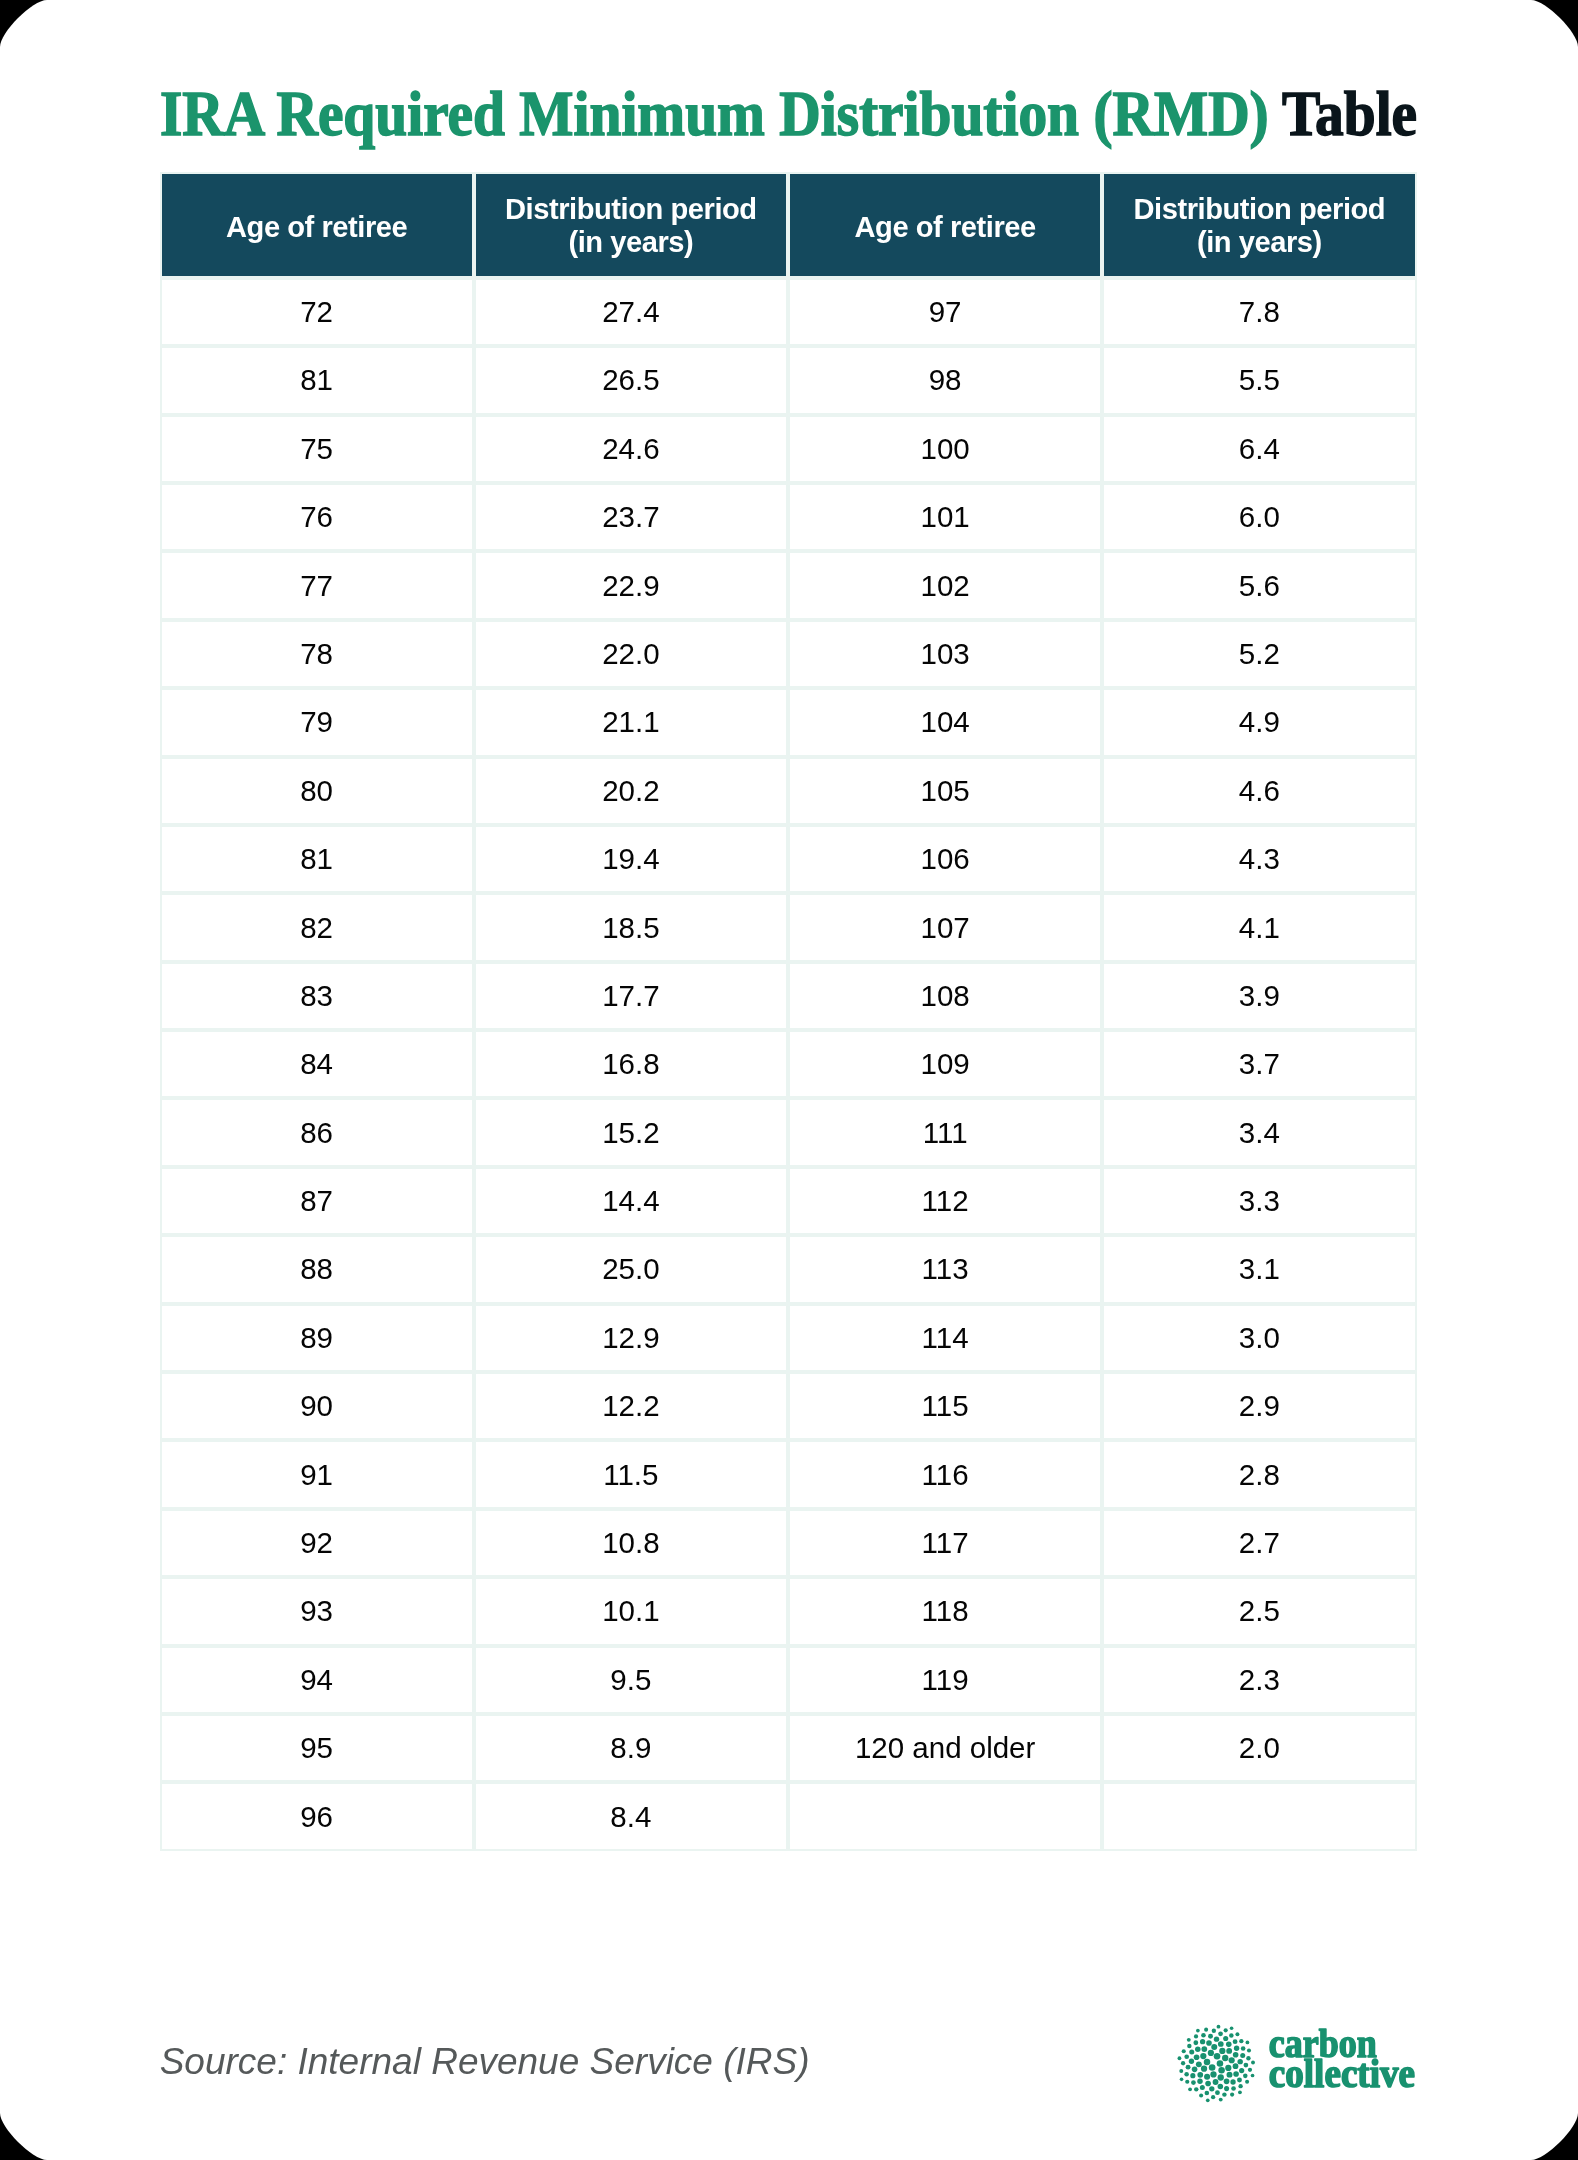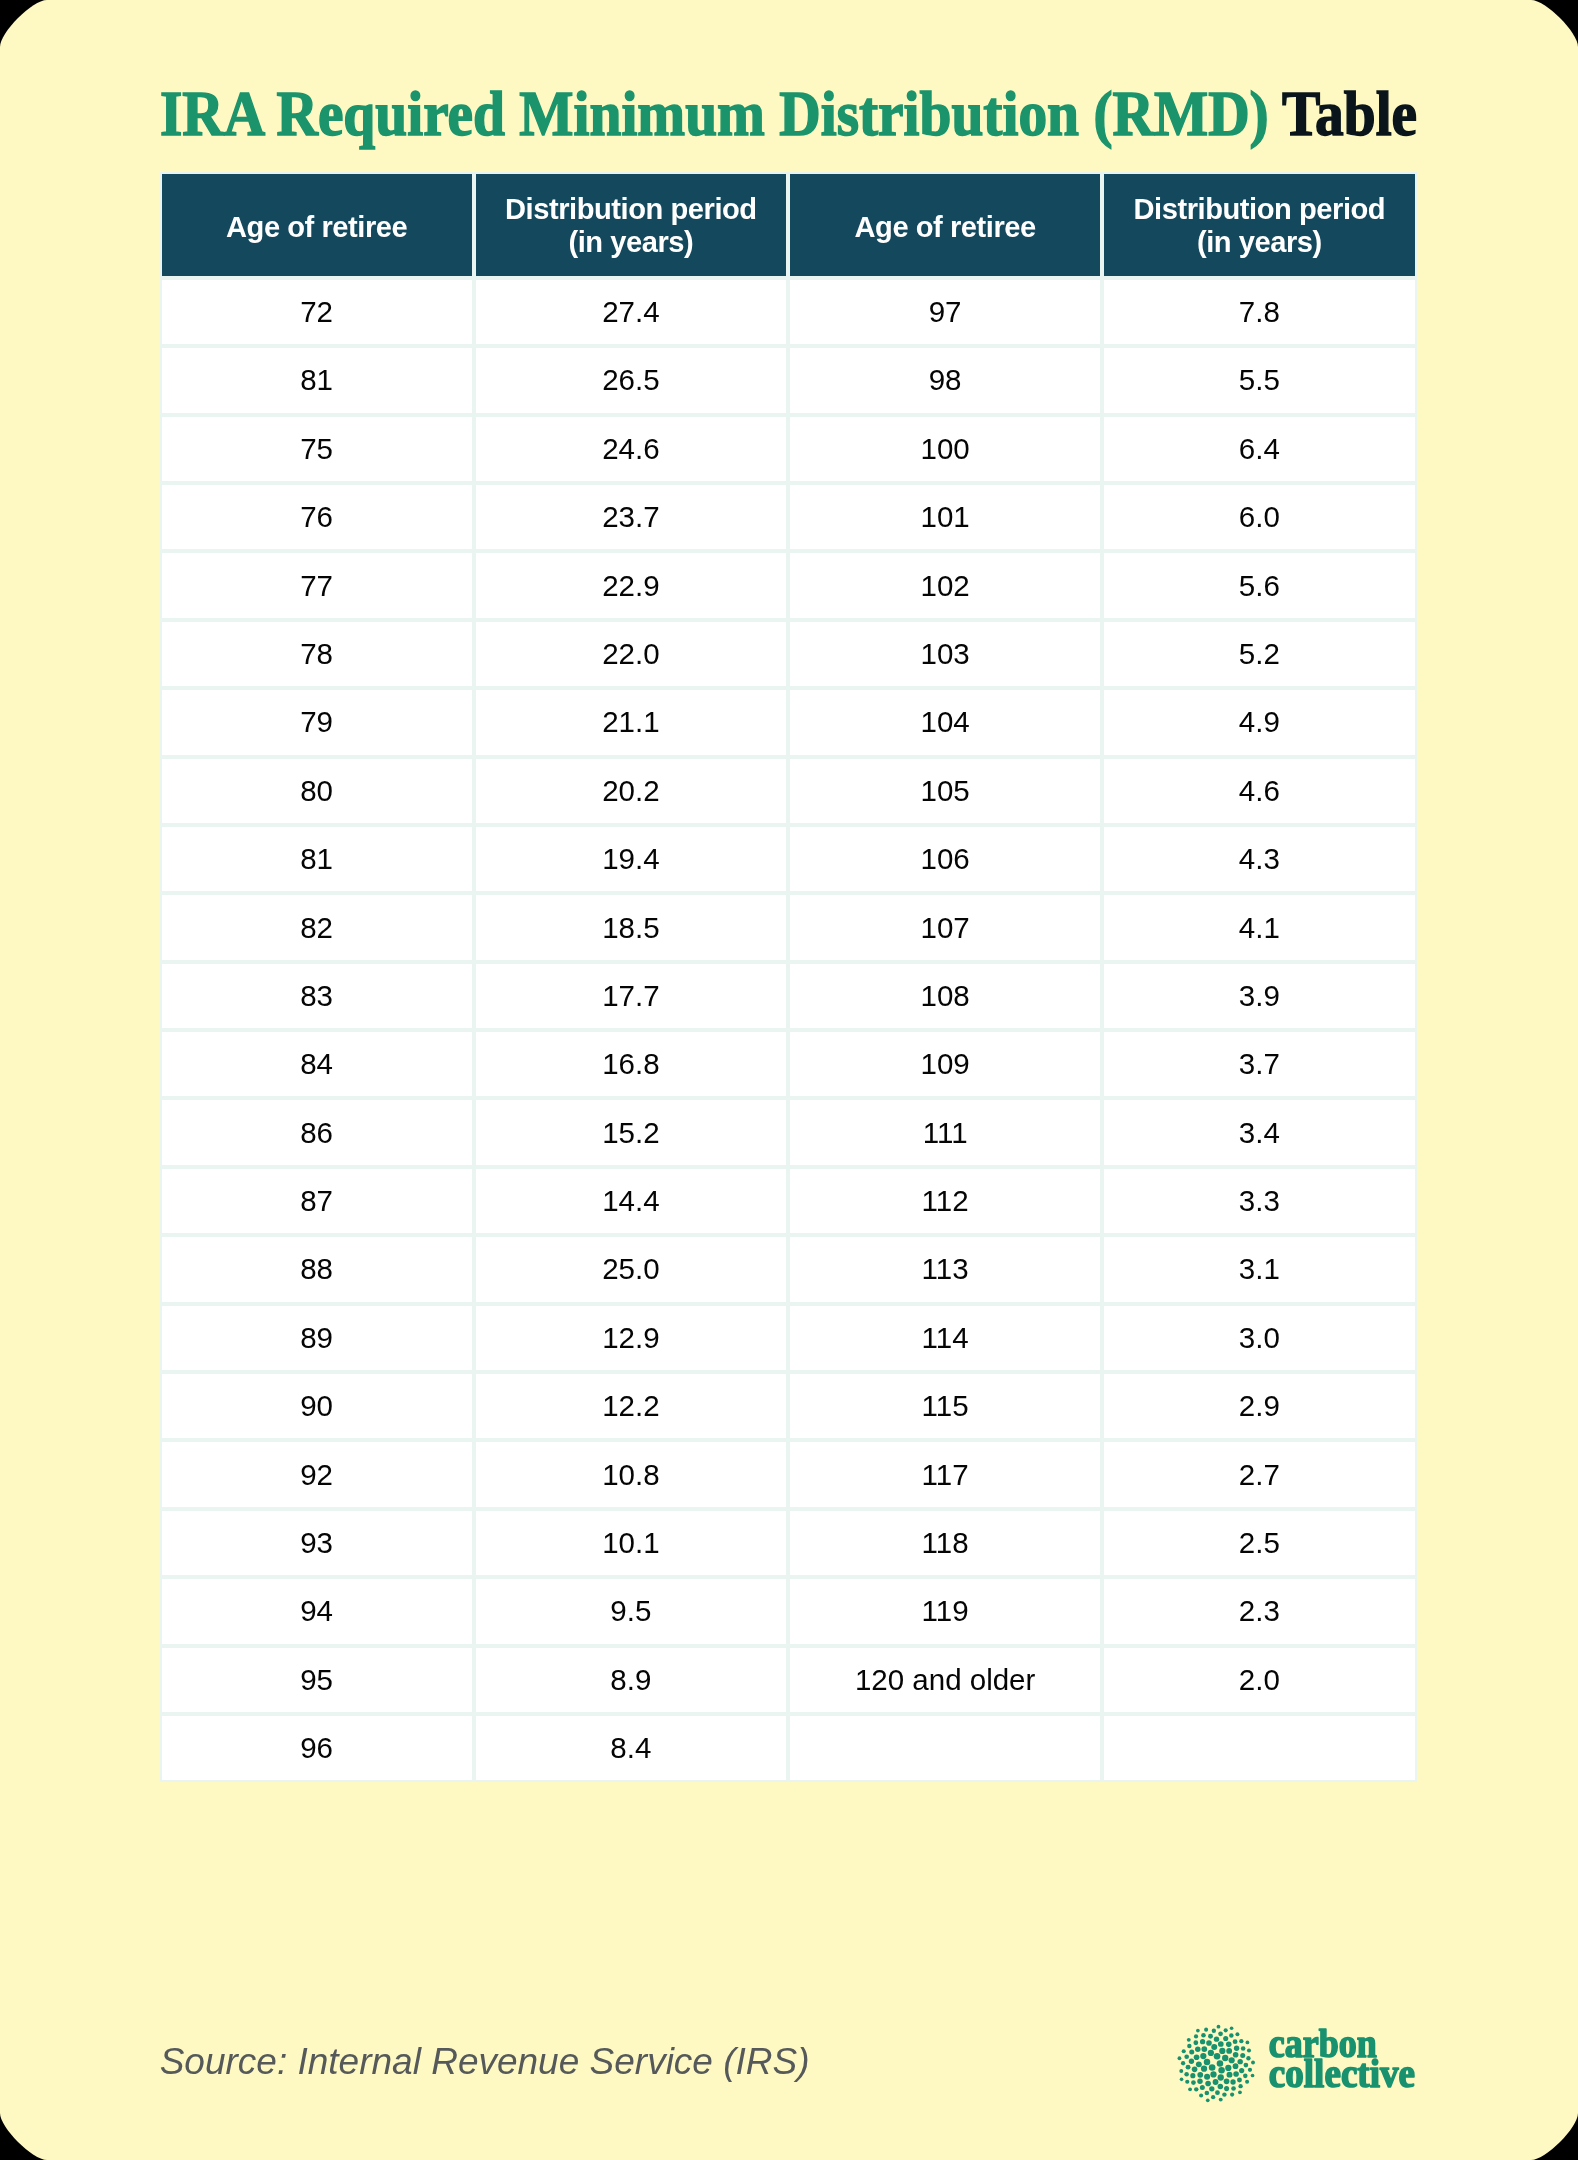--- a/index.html
+++ b/index.html
@@ -1,21 +1,21 @@
 <!DOCTYPE html>
 <html><head>
 <meta charset="utf-8">
 <title>IRA Required Minimum Distribution (RMD) Table</title>
 <style>
   html,body{margin:0;padding:0;background:#000;}
   body{width:1578px;height:2160px;overflow:hidden;
        font-family:"Liberation Sans", sans-serif;
        -webkit-font-smoothing:antialiased;}
   #page{position:absolute;left:0;top:0;width:1578px;height:2160px;filter:blur(0px);
-        background:#fef9c3;overflow:hidden;
+        background:#ffffff;overflow:hidden;
         clip-path:path("M 0 47.0 C 0 32.33 32.33 0 47.0 0 L 1531.0 0 C 1545.67 0 1578.0 32.33 1578.0 47.0 L 1578.0 2113.0 C 1578.0 2127.67 1545.67 2160.0 1531.0 2160.0 L 47.0 2160.0 C 32.33 2160.0 0 2127.67 0 2113.0 Z");}
 
   
   #title{position:absolute;left:159.5px;top:82.9px;
          font-family:"Liberation Serif", serif;font-weight:700;
          font-size:62.4px;line-height:1;
          transform:scaleX(0.92);transform-origin:0 0;
          -webkit-text-stroke:1.5px currentColor;
          color:#1b946c;white-space:nowrap;}
   #title .dark{color:#0a151b;}
@@ -156,20 +156,26 @@
           <td>89</td>
           <td>12.9</td>
           <td>114</td>
           <td>3.0</td>
         </tr>
         <tr>
           <td>90</td>
           <td>12.2</td>
           <td>115</td>
           <td>2.9</td>
+        </tr>
+        <tr>
+          <td>91</td>
+          <td>11.5</td>
+          <td>116</td>
+          <td>2.8</td>
         </tr>
         <tr>
           <td>92</td>
           <td>10.8</td>
           <td>117</td>
           <td>2.7</td>
         </tr>
         <tr>
           <td>93</td>
           <td>10.1</td>

